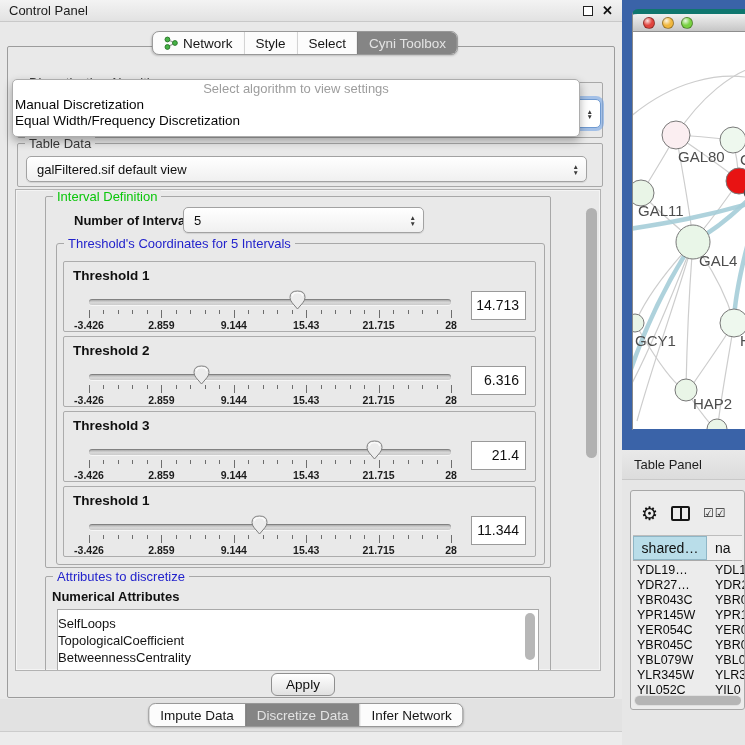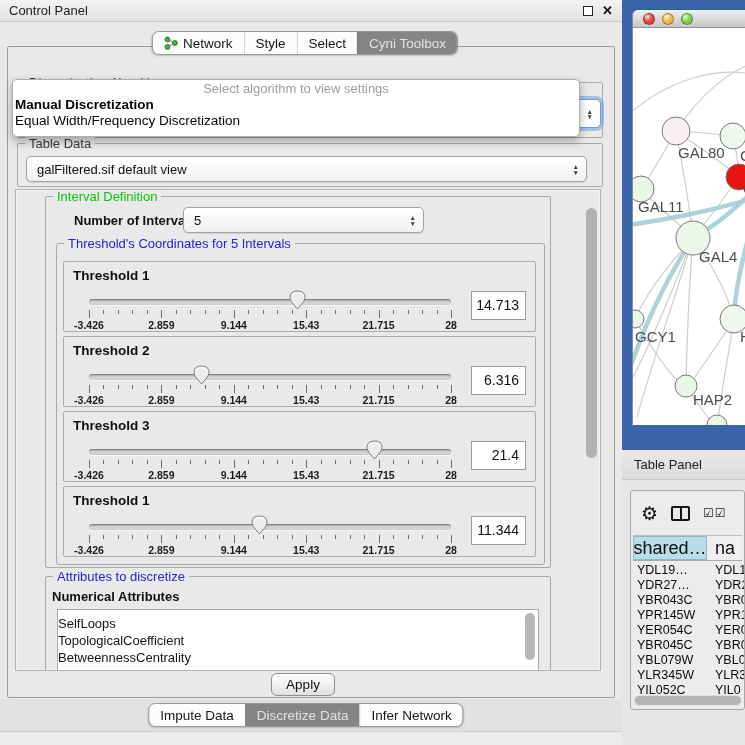--- a/index.html
+++ b/index.html
@@ -90,46 +90,46 @@
   .bottom-line{position:absolute;top:731px;left:0;width:622px;height:1px;background:#cccccc}
   .bottom-strip{position:absolute;top:699px;left:0;width:622px;height:32px;background:#e2e2e2}
   .bottom-under{position:absolute;top:732px;left:0;width:622px;height:13px;background:#ececec}
 
   
   .popup{position:absolute;left:12px;top:79px;width:568px;height:58px;background:#fff;
       border:1px solid #adadad;border-radius:5px;box-shadow:0 4px 10px rgba(0,0,0,.32);
       z-index:50;box-sizing:border-box;padding-top:0}
   .popup .ph{color:#9d9d9d;font-size:13px;text-align:center;line-height:17px}
   .popup .opt{font-size:13.5px;color:#060606;line-height:16px;padding-left:2px;white-space:nowrap}
-  .popup .opt.bold{font-weight:bold}
+  .popup .opt.bold{font-weight:normal}
 
   
   .right-side{position:absolute;left:622px;top:0;width:123px;height:745px;background:#e6e6e6}
   .net-frame{position:absolute;left:0;top:0;width:123px;height:450px;background:#3a63a8}
   .net-window{position:absolute;left:10px;top:9px;width:113px;height:416px;
       border-top-left-radius:6px;overflow:hidden;border-left:1px solid #8a8a8a;
-      border-top:1px solid #0f766e;box-sizing:content-box}
+      border-top:5px solid #0f766e;box-sizing:content-box}
   .net-titlebar{height:18px;background:linear-gradient(#f0f0f0,#c6c6c6);
       border-bottom:1px solid #8e8e8e;display:flex;align-items:center;padding-left:10px;gap:7px;box-sizing:border-box}
   .tl{width:12px;height:12px;border-radius:50%;display:inline-block;box-sizing:border-box}
   .net-canvas{height:397px;background:#fff}
 
   .table-panel-bar{position:absolute;left:0;top:450px;width:123px;height:30px;
       background:linear-gradient(#e9e9e9,#dcdcdc);border-bottom:1px solid #c8c8c8;
       display:flex;align-items:center;padding-left:12px;font-size:13px;color:#1d1d1d;box-sizing:border-box}
 
   .table-widget{position:absolute;left:8px;top:490px;width:115px;height:220px;background:#ececec;
       border:1px solid #a7a7a7;border-radius:3px;box-sizing:border-box;overflow:hidden}
   .tw-toolbar{height:44px;display:flex;align-items:center;padding-left:10px;gap:13px}
   .gear-ic{font-size:19px;color:#111;line-height:1}
   .split-ic{width:19px;height:15px;border:2px solid #151515;border-radius:2px;position:relative;box-sizing:border-box}
   .split-ic:after{content:"";position:absolute;left:50%;top:0;bottom:0;width:2px;background:#151515;transform:translateX(-1px)}
   .checks-ic{font-size:12px;color:#222;letter-spacing:1px}
   .tw-header{display:grid;grid-template-columns:74px 1fr;height:24px;border-top:1px solid #bdbdbd;border-bottom:1px solid #a9a9a9;margin:0 2px}
-  .tw-header .hc{font-size:18px;display:flex;align-items:center;box-sizing:border-box}
+  .tw-header .hc{font-size:14px;display:flex;align-items:center;box-sizing:border-box}
   .tw-header .hc.sel{background:#b9dde9;border:1px solid #8fb6c6;justify-content:center;color:#101010}
   .tw-header .hc.plain{background:#efefef;padding-left:8px;color:#101010}
   .tw-rows{margin:2px 0 0 2px}
   .tw-row{display:grid;grid-template-columns:74px 1fr;height:15px;font-size:12.5px;color:#0b0b0b}
   .tw-row .c1{padding-left:4px;white-space:nowrap;overflow:hidden}
   .tw-row .c2{padding-left:8px;white-space:nowrap;overflow:hidden}
   .tw-hscroll{position:absolute;left:3px;right:3px;bottom:3px;height:11px;background:#e0e0e0;border-radius:6px}
   .tw-hscroll .hthumb{position:absolute;left:1px;top:1px;bottom:1px;width:99%;background:#b5b5b5;border-radius:5px}
 </style>
 </head>

